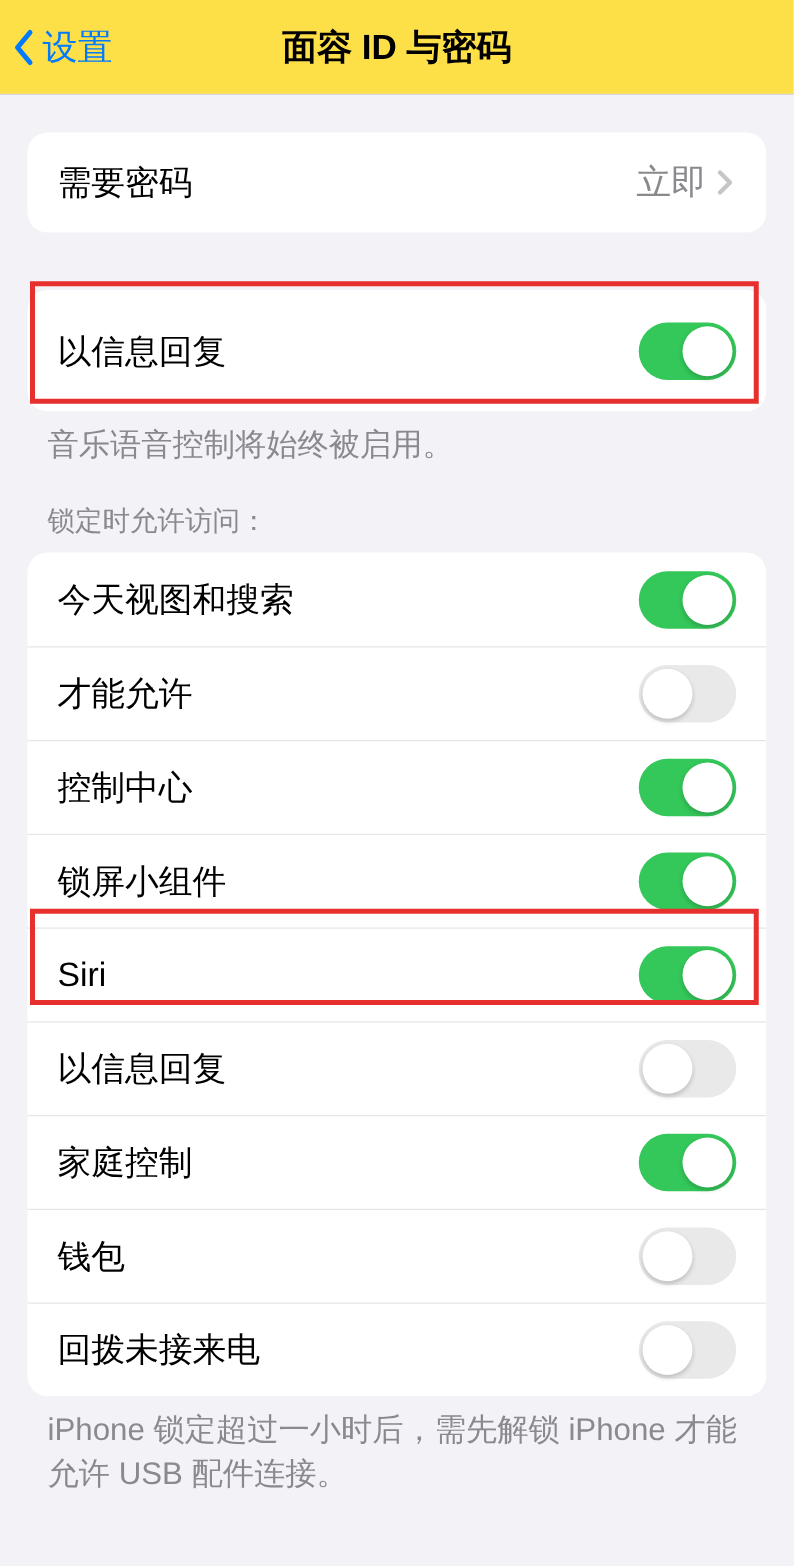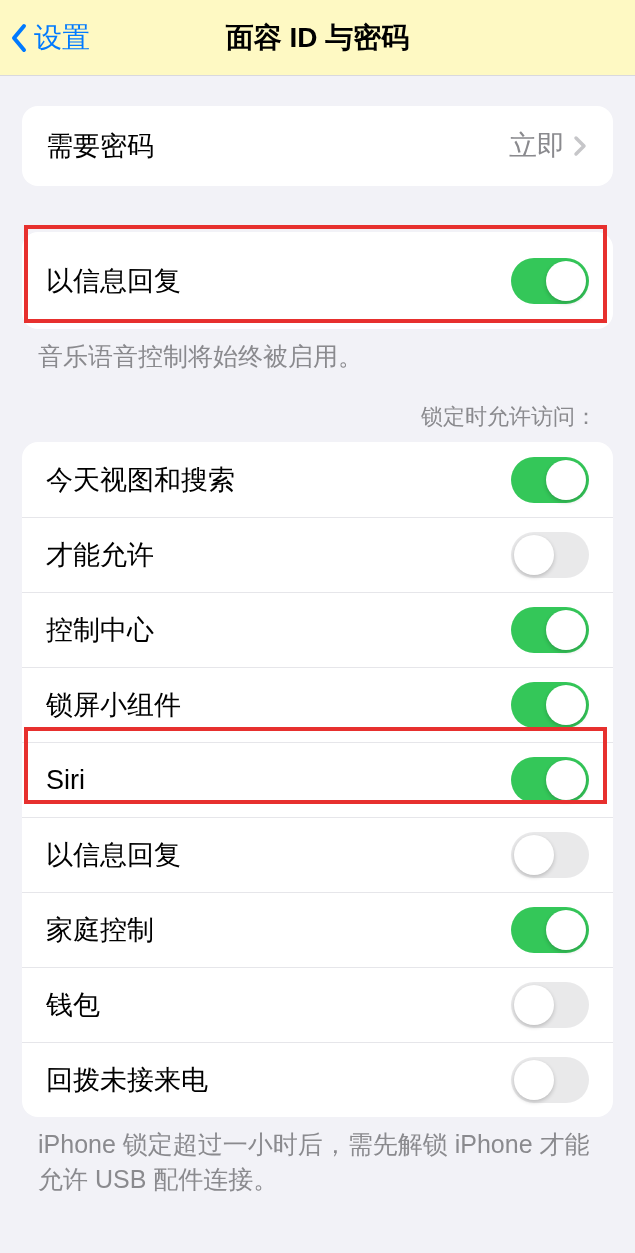--- a/index.html
+++ b/index.html
@@ -12,21 +12,21 @@
       width: 635px;
       height: 1253px;
       background: #f2f2f7;
       font-family: -apple-system, "PingFang SC", "Helvetica Neue", Arial, sans-serif;
       overflow: hidden;
     }
     .nav-bar {
       height: 76px;
       display: flex;
       align-items: center;
-      background: #fef9c3;
+      background: #fde047;
       border-bottom: 1px solid #d9d9de;
       position: relative;
     }
     .back-container {
       display: flex;
       align-items: center;
       padding-left: 8px;
     }
     .back-chevron {
       width: 22px;
@@ -115,21 +115,20 @@
     .footer-text {
       margin: 10px 38px 0 38px;
       font-size: 25px;
       color: #8a8a8e;
       line-height: 1.4;
     }
     .header-text {
       margin: 28px 38px 10px 38px;
       font-size: 22px;
       color: #8a8a8e;
-      text-align: right;
     }
     .spacer-30 { height: 30px; }
     .highlight-box {
       position: absolute;
       border: 4px solid #e7302e;
       pointer-events: none;
     }
   </style>
 </head>
 <body>

